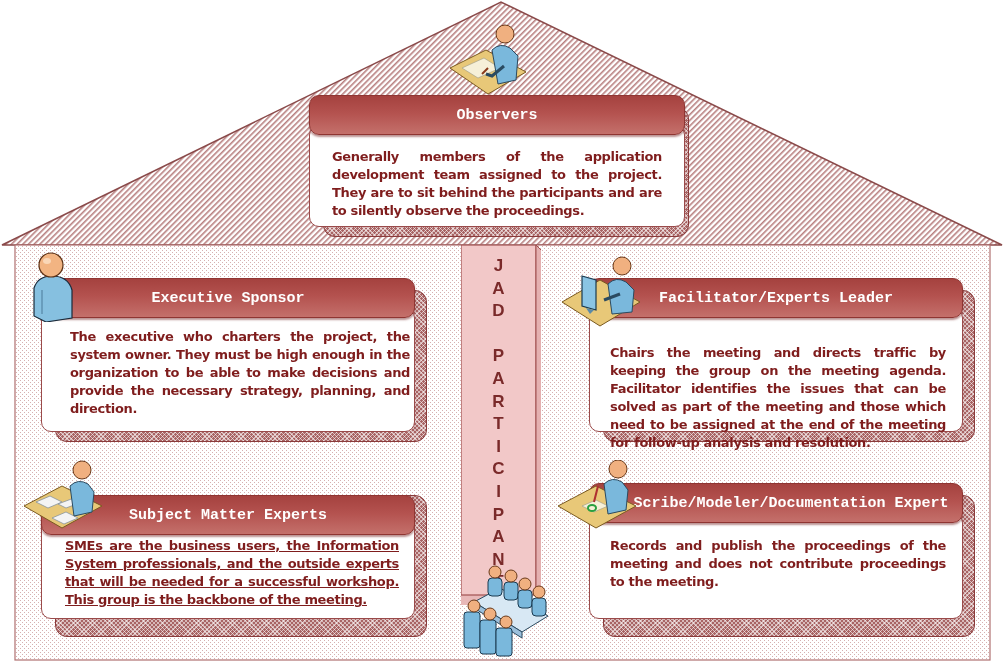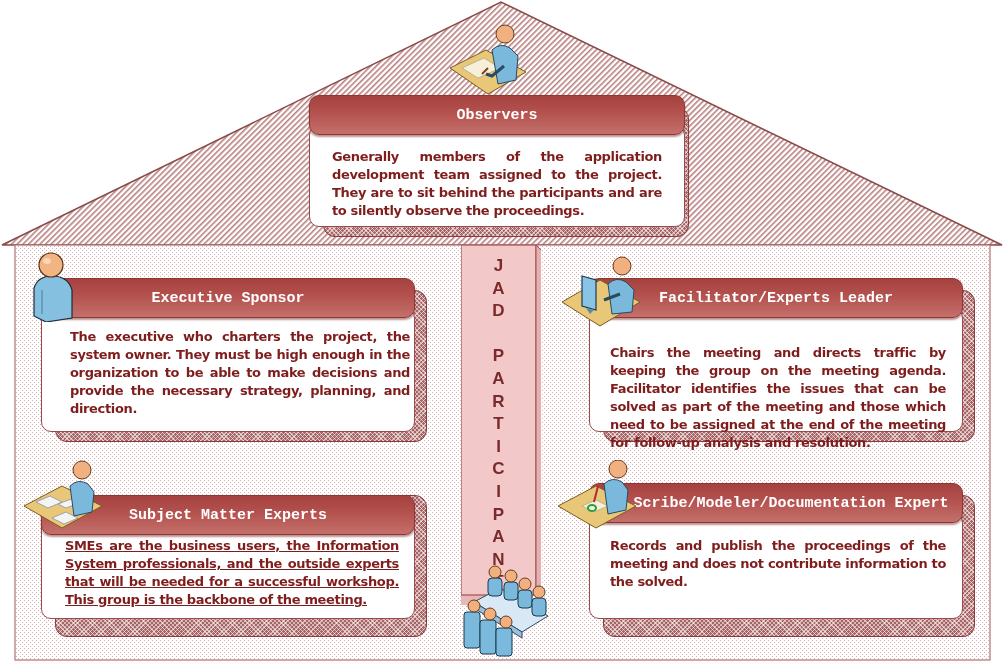--- a/index.html
+++ b/index.html
@@ -117,21 +117,21 @@
   <div class="shadow" style="left:14px;top:12px;width:370px;height:140px;"></div>
   <div class="body" style="left:0;top:30px;width:374px;height:106px;"></div>
   <div class="header" style="left:0;top:12px;width:374px;height:40px;">Subject Matter Experts</div>
   <div class="desc" style="left:24px;top:54px;width:334px;text-decoration:underline;">SMEs are the business users, the Information System professionals, and the outside experts that will be needed for a successful workshop. This group is the backbone of the meeting.</div>
 </div>
 
 <div class="card" style="left:589px;top:483px;">
   <div class="shadow" style="left:14px;top:12px;width:370px;height:140px;"></div>
   <div class="body" style="left:0;top:30px;width:374px;height:106px;"></div>
   <div class="header" style="left:0;top:0;width:374px;height:40px;padding-left:30px;">Scribe/Modeler/Documentation Expert</div>
-  <div class="desc" style="left:21px;top:54px;width:336px;">Records and publish the proceedings of the meeting and does not contribute information to the solved.</div>
+  <div class="desc" style="left:21px;top:54px;width:336px;">Records and publish the proceedings of the meeting and does not contribute proceedings to the meeting.</div>
 </div>
 
 <svg class="icon" style="left:448px;top:22px;" width="82" height="76" viewBox="0 0 82 76">
   <polygon points="2,46 38,28 78,50 40,72" fill="#e8c878" stroke="#7a5a20" stroke-width="1"></polygon>
   <polygon points="14,46 36,36 52,46 30,56" fill="#f6f0d8" stroke="#998" stroke-width="0.6"></polygon>
   <path d="M44,28 q8,-8 18,-2 l8,8 l-2,24 l-18,4 z" fill="#7ab8dc" stroke="#2a4a60" stroke-width="1"></path>
   <path d="M56,44 l-12,10 l-6,-2" fill="none" stroke="#2a4a60" stroke-width="3"></path>
   <circle cx="57" cy="12" r="9" fill="#f0b080" stroke="#6a3a1a" stroke-width="1"></circle>
   <line x1="40" y1="46" x2="34" y2="52" stroke="#8a3a1a" stroke-width="2"></line>
 </svg>

